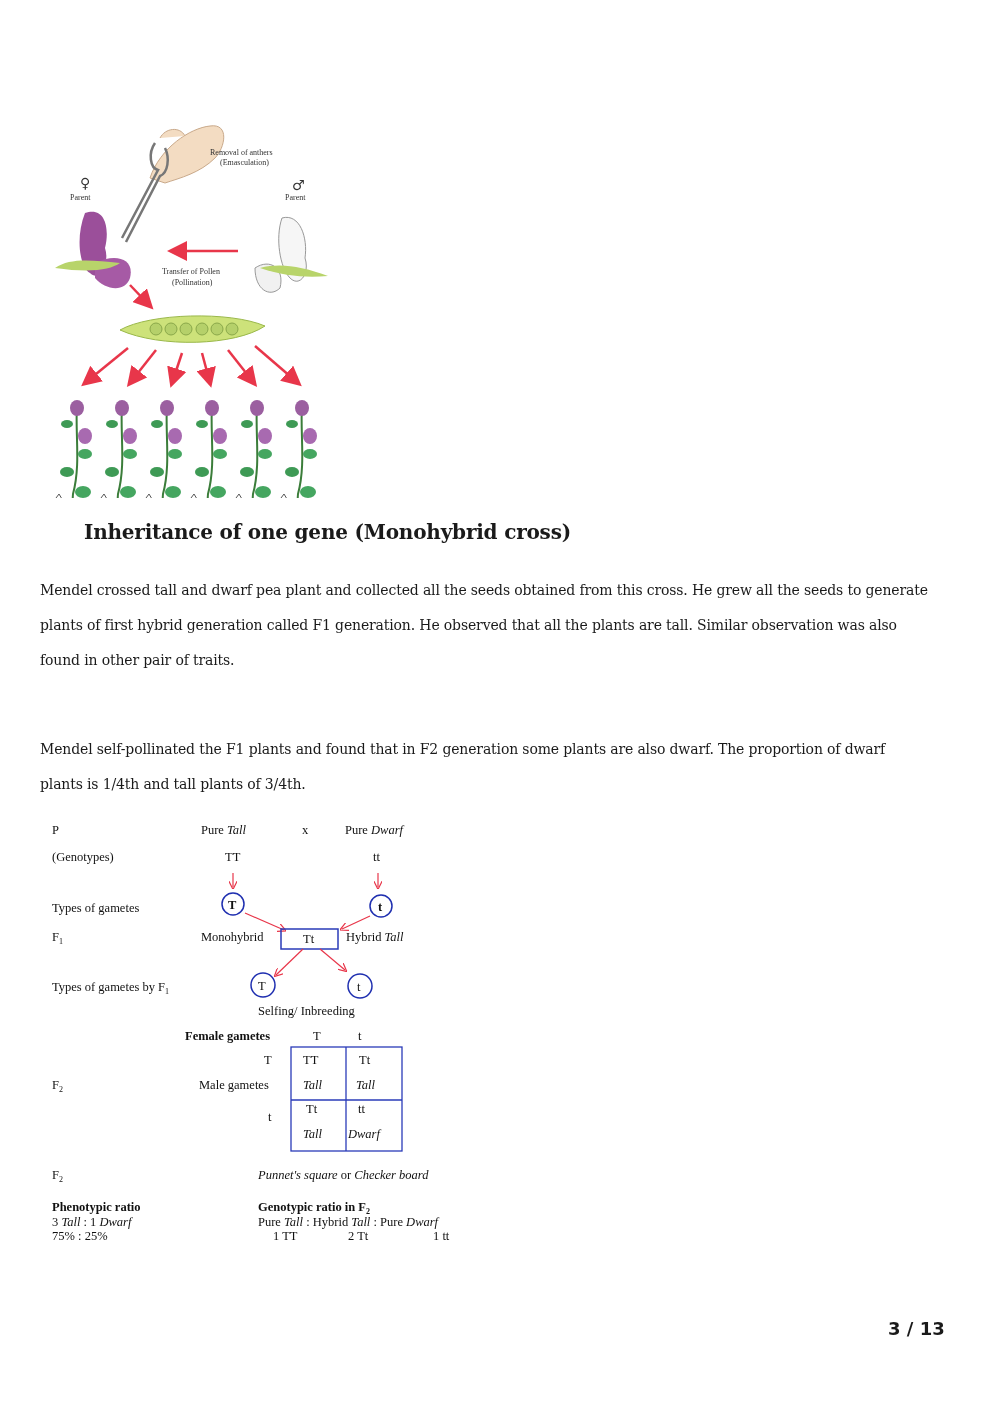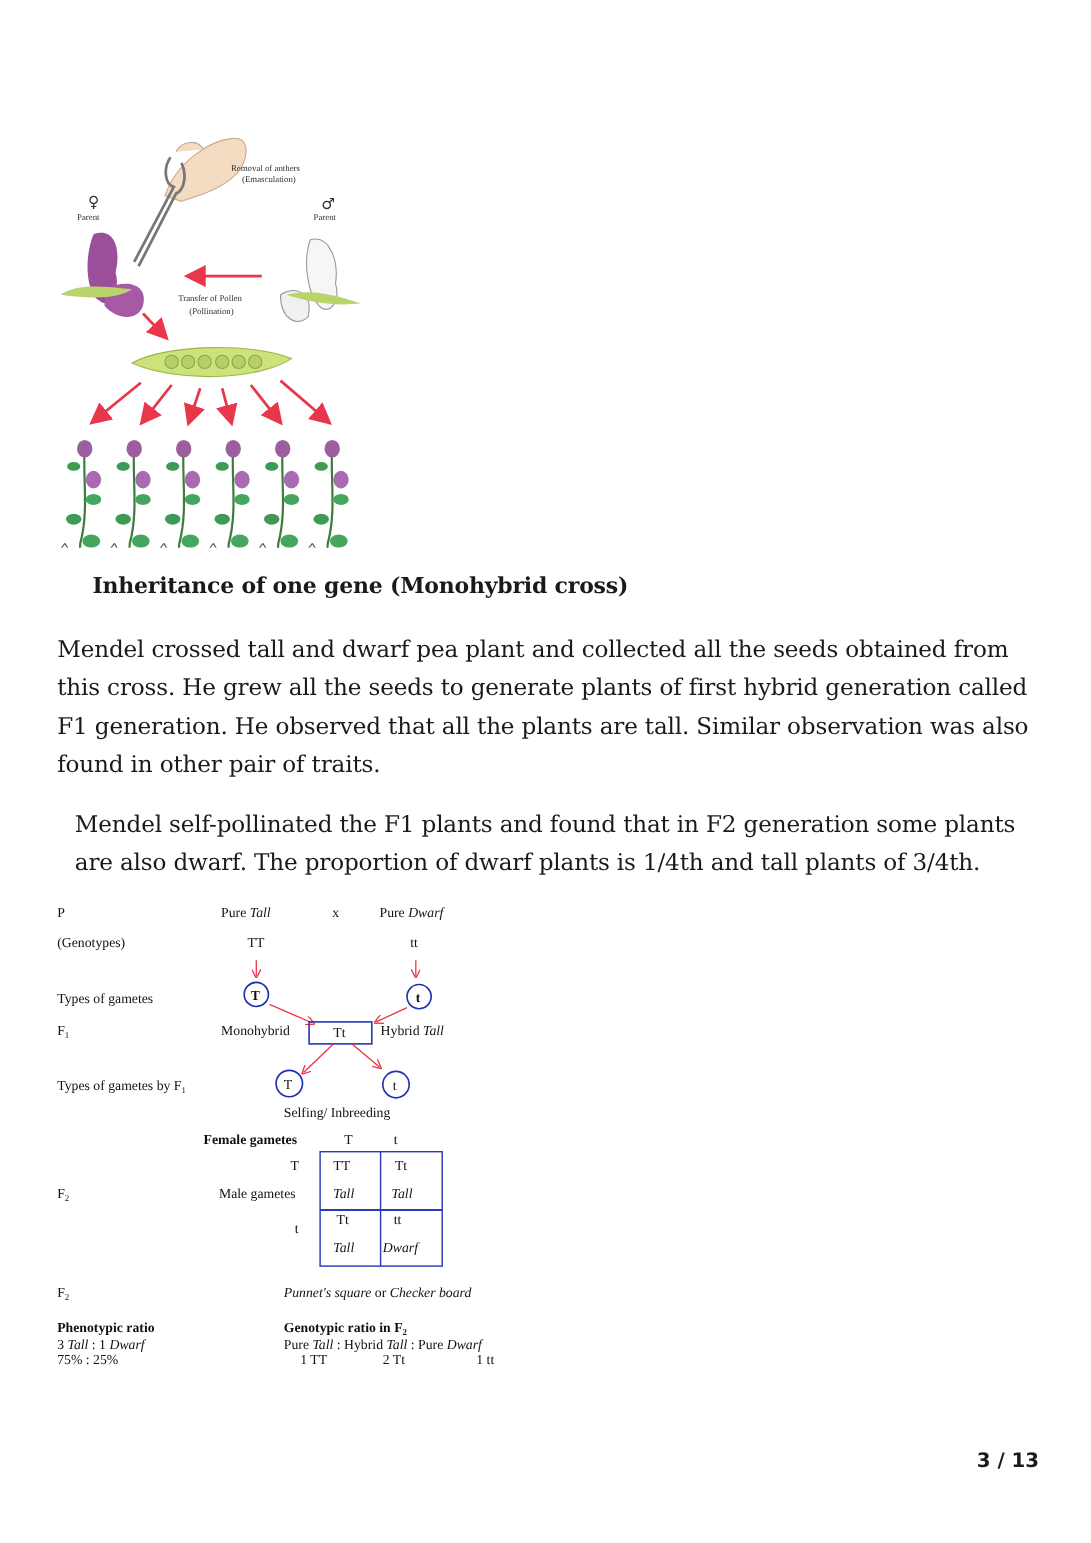--- a/index.html
+++ b/index.html
@@ -1,21 +1,21 @@
 <!DOCTYPE html>
 <html><head>
 <meta charset="utf-8">
 <style>
   html, body { margin:0; padding:0; background:#ffffff; }
   body { width:992px; height:1403px; position:relative; overflow:hidden; color:#1a1a1a; }
   #figure1 { position:absolute; left:50px; top:118px; width:290px; height:380px; }
   #heading { position:absolute; left:52px; top:520px; font-family:"DejaVu Serif", serif; font-weight:bold; font-size:20px; letter-spacing:-0.2px;margin-left:32px; }
-  .para { position:absolute; left:52px; width:890px; font-family:"DejaVu Serif", serif; font-size:21px; line-height:35px; letter-spacing:-0.15px; }
+  .para { position:absolute; left:40px; width:890px; font-family:"DejaVu Serif", serif; font-size:14px; line-height:35px; letter-spacing:-0.15px; }
   #para1 { top:573px; }
-  #para2 { top:732px;margin-left:16px; }
+  #para2 { top:732px; }
   #figure2 { position:absolute; left:48px; top:815px; width:440px; height:440px; }
   #figure2 text { font-family:"Liberation Serif", serif; font-size:12.5px; fill:#111; }
   #figure2 .it { font-style:italic; }
   #figure2 .b { font-weight:bold; }
   #pagenum { position:absolute; left:888px; top:1318px; font-family:"DejaVu Sans", sans-serif; font-weight:bold; font-size:18px; }
 </style>
 </head>
 <body>
 
 <svg id="figure1" viewBox="0 0 290 380">

